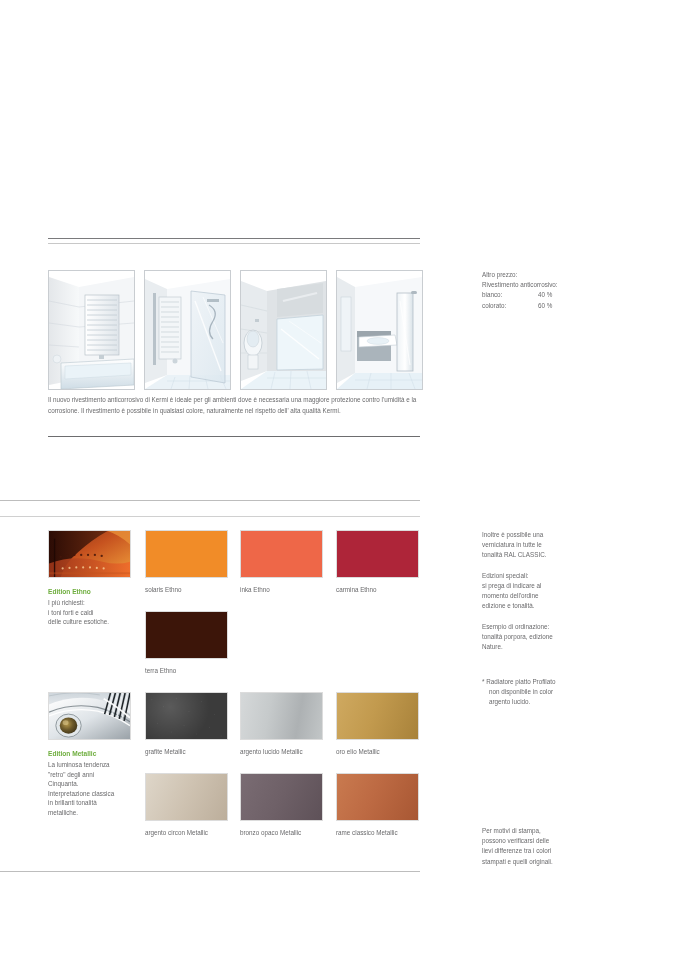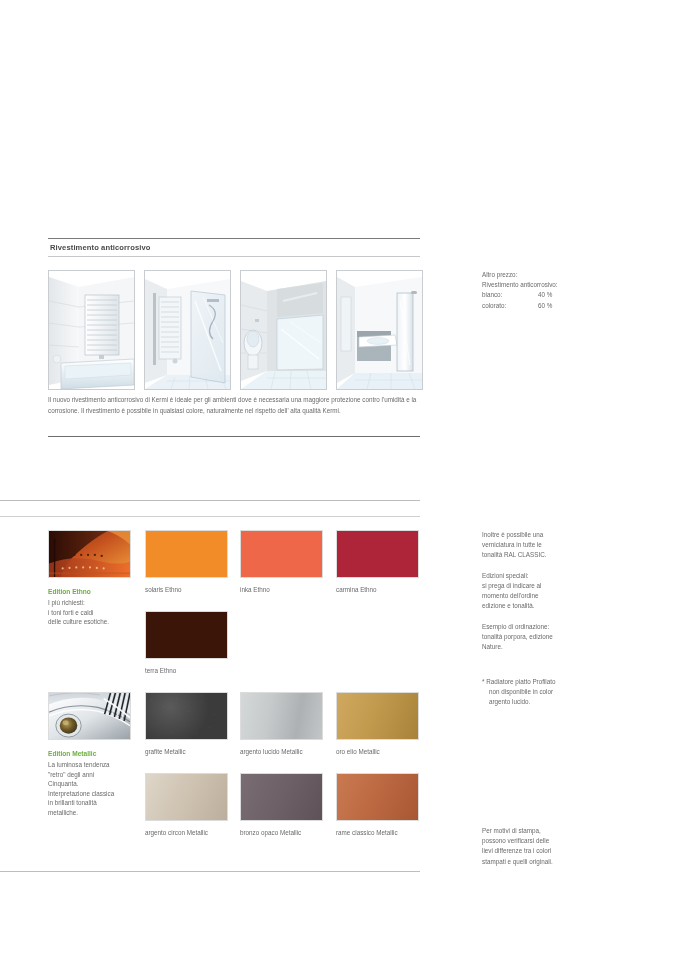--- a/index.html
+++ b/index.html
@@ -112,21 +112,20 @@
   
   .grain { position: absolute; inset: 0; opacity: .5; }
 </style>
 </head>
 <body>
 
 <div class="page">
 
   <div id="sec-anticorr">
     <div class="sec-head-rule-top"></div>
-    <div class="sec-title">Rivestimento anticorrosivo</div>
     <div class="sec-head-rule-bottom"></div>
   </div>
 
   <div class="thumb-row">
 
     <div class="thumb">
       <svg viewBox="0 0 85 118" preserveAspectRatio="none">
         <defs>
           <linearGradient id="wall1" x1="0" y1="0" x2="1" y2="0">
             <stop offset="0" stop-color="#e4e7ea"></stop>

